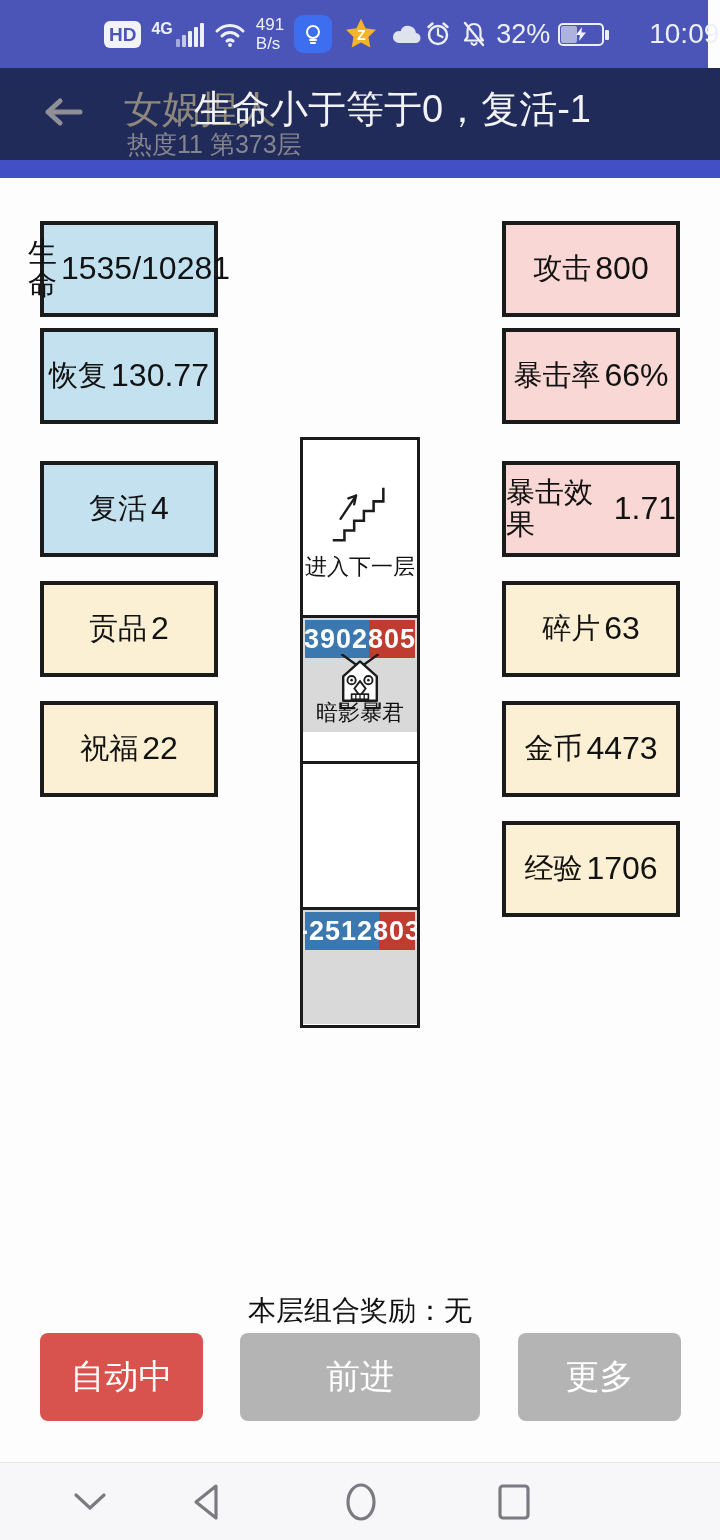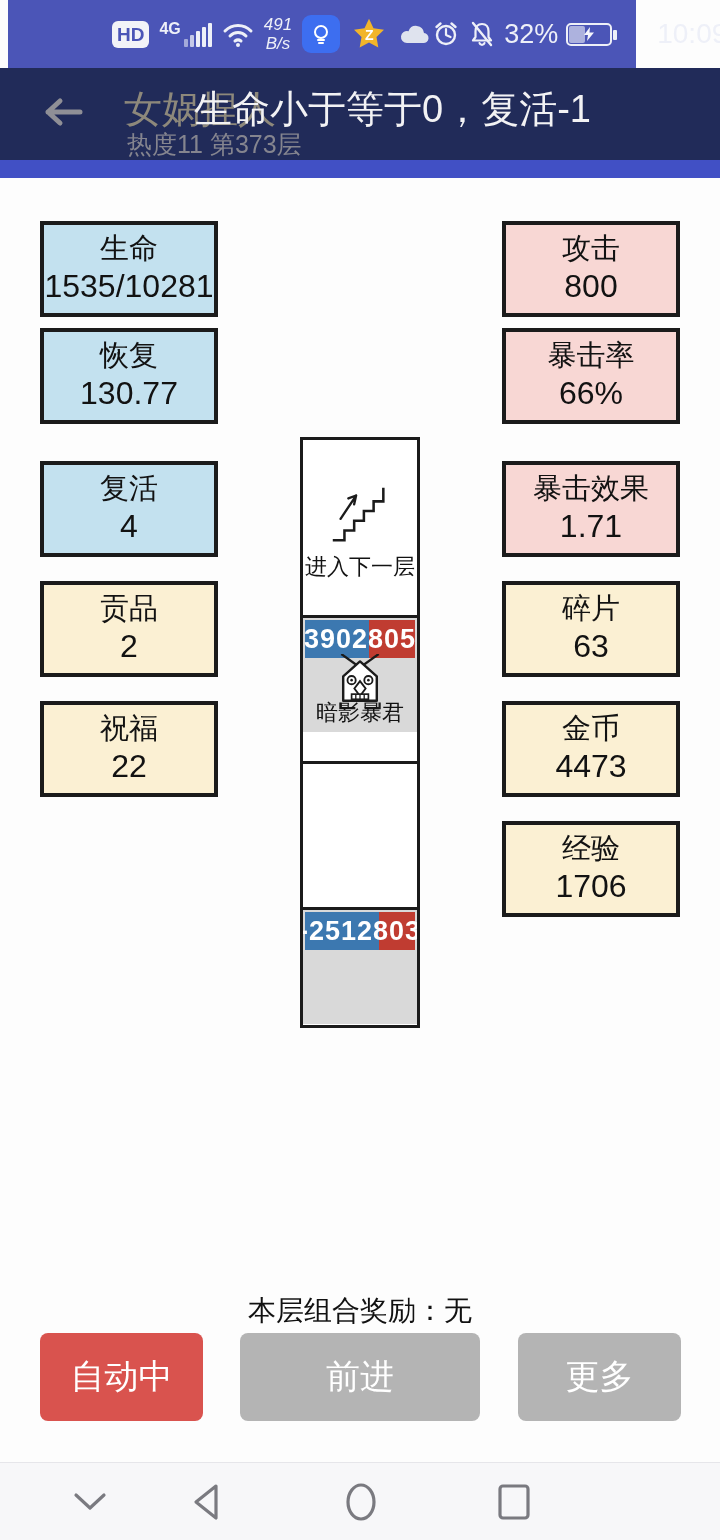--- a/index.html
+++ b/index.html
@@ -20,42 +20,42 @@
   }
   *{margin:0;padding:0;box-sizing:border-box;}
   html,body{width:720px;height:1540px;overflow:hidden;}
   body{
     position:relative;
     font-family:"Liberation Sans","DejaVu Sans",sans-serif;
     background:#fdfdfd;
   }
   
   .statusbar{
-    position:absolute;left:8px;top:0;width:628px;height:68px;
+    position:absolute;left:0;top:0;width:708px;height:68px;
     background:var(--statusbar-bg);
     display:flex;align-items:center;justify-content:space-between;
     color:#eef0f8;
   }
   .sb-left{display:flex;align-items:center;gap:10px;margin-left:104px;}
   .sb-right{display:flex;align-items:center;gap:8px;margin-right:18px;}
   .hd-badge{
     background:#f2f3f8;color:var(--statusbar-bg);
     font-weight:bold;font-size:19px;line-height:1;
     padding:4px 5px;border-radius:6px;
   }
   .net{display:flex;align-items:flex-end;gap:3px;}
   .net-4g{font-size:16px;font-weight:bold;line-height:1;margin-bottom:10px;}
   .bars{display:flex;align-items:flex-end;gap:2px;height:24px;}
   .bars i{display:block;width:4px;background:#eef0f8;border-radius:1px;}
   .bars i:nth-child(1){height:8px;opacity:.55}
   .bars i:nth-child(2){height:12px;opacity:.75}
   .bars i:nth-child(3){height:16px}
   .bars i:nth-child(4){height:20px}
   .bars i:nth-child(5){height:24px}
-  .speed{font-size:17px;line-height:19px;text-align:center;font-style:italic;}
+  .speed{font-size:17px;line-height:19px;text-align:left;}
   .bulb-chip{
     width:38px;height:38px;border-radius:9px;background:#3d6ef0;
     display:flex;align-items:center;justify-content:center;
   }
   .star-wrap{position:relative;width:38px;height:38px;display:flex;align-items:center;justify-content:center;}
   .star-wrap .z{
     position:absolute;font-size:14px;font-weight:bold;color:#fff;
     left:50%;top:52%;transform:translate(-50%,-50%);
   }
   .pct,.clock{font-size:27px;color:#eef0f8;}
@@ -83,21 +83,21 @@
   }
   .subtitle{
     position:absolute;left:127px;top:60px;
     font-size:25px;color:#85858f;white-space:nowrap;
   }
   .strip{position:absolute;left:0;top:160px;width:720px;height:18px;background:var(--strip);}
   
   .box{
     position:absolute;width:178px;height:96px;
     border:4px solid var(--box-border);
-    display:flex;flex-direction:column;align-items:center;justify-content:center;
+    display:flex;flex-direction:row;align-items:center;justify-content:center;
     gap:4px;color:#121212;cursor:pointer;
   }
   .box .lbl{font-size:29px;line-height:1.1;}
   .box .val{font-size:32px;line-height:1.1;}
   .box.blue{background:var(--blue-box);}
   .box.pink{background:var(--pink-box);}
   .box.cream{background:var(--cream-box);}
   .lcol{left:40px;}
   .rcol{left:502px;}
   .row0{top:221px}.row1{top:328px}.row2{top:461px}.row3{top:581px}.row4{top:701px}.row5{top:821px}

